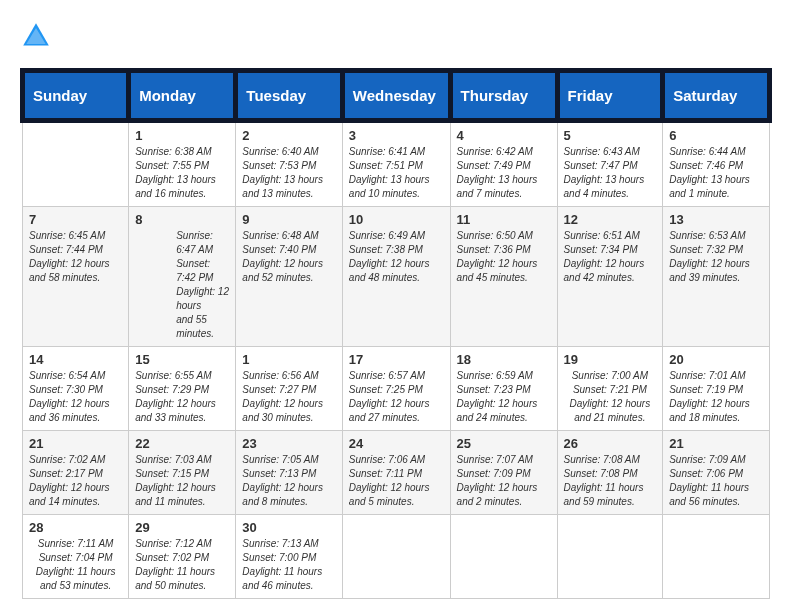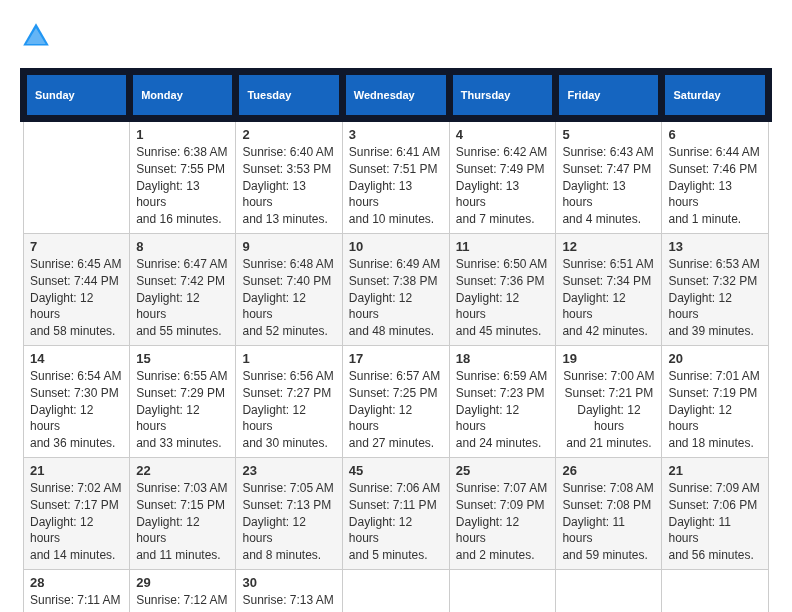--- a/index.html
+++ b/index.html
@@ -54,42 +54,43 @@
     }
     .calendar {
       width: 100%;
       border-collapse: collapse;
     }
     .calendar th {
       background-color: #1565C0;
       color: #fff;
       text-align: left;
       padding: 14px 8px;
-      font-size: 11px;
-      font-weight: bold;
-      border: 7px solid #0f172a;
+      font-size: 15px;
+      font-weight: bold;
+      border: 5px solid #0f172a;
     }
     .calendar td {
       border: 1px solid #ccc;
       vertical-align: top;
       padding: 5px 6px;
       width: 108px;
       min-height: 80px;
     }
     .day-num {
       font-weight: bold;
       font-size: 13px;
       color: #333;
       display: block;
       margin-bottom: 2px;
     }
     .day-info {
-      font-size: 12px;
+      font-size: 10px;
       color: #333;
       line-height: 1.4;
+      font-style: italic;
     }
     .empty-cell {
       background: #f9f9f9;
     }
     tr:nth-child(odd) td { background: #fff; }
     tr:nth-child(even) td { background: #f5f5f5; }
     .calendar thead tr th { background: #1565C0; }
   </style>
 </head>
 <body>
@@ -129,21 +130,21 @@
         <td>
           <span class="day-num">1</span>
           <div class="day-info" style="white-space: pre-line;">Sunrise: 6:38 AM
 Sunset: 7:55 PM
 Daylight: 13 hours
 and 16 minutes.</div>
         </td>
         <td>
           <span class="day-num">2</span>
           <div class="day-info" style="white-space: pre-line;">Sunrise: 6:40 AM
-Sunset: 3:53 PM
+Sunset: 7:53 PM
 Daylight: 13 hours
 and 13 minutes.</div>
         </td>
         <td>
           <span class="day-num">3</span>
           <div class="day-info" style="white-space: pre-line;">Sunrise: 6:41 AM
 Sunset: 7:51 PM
 Daylight: 13 hours
 and 10 minutes.</div>
         </td>
@@ -172,21 +173,21 @@
       <tr>
         <td>
           <span class="day-num">7</span>
           <div class="day-info" style="white-space: pre-line;">Sunrise: 6:45 AM
 Sunset: 7:44 PM
 Daylight: 12 hours
 and 58 minutes.</div>
         </td>
         <td>
           <span class="day-num">8</span>
-          <div class="day-info" style="white-space: pre-line;">Sunrise: 6:47 AM
+          <div class="day-info" style="white-space: pre-line; margin-left: 41px;">Sunrise: 6:47 AM
 Sunset: 7:42 PM
 Daylight: 12 hours
 and 55 minutes.</div>
         </td>
         <td>
           <span class="day-num">9</span>
           <div class="day-info" style="white-space: pre-line;">Sunrise: 6:48 AM
 Sunset: 7:40 PM
 Daylight: 12 hours
 and 52 minutes.</div>
@@ -268,40 +269,40 @@
           <div class="day-info" style="white-space: pre-line;">Sunrise: 7:01 AM
 Sunset: 7:19 PM
 Daylight: 12 hours
 and 18 minutes.</div>
         </td>
       </tr>
       <tr>
         <td>
           <span class="day-num">21</span>
           <div class="day-info" style="white-space: pre-line;">Sunrise: 7:02 AM
-Sunset: 7:17 PM
+Sunset: 2:17 PM
 Daylight: 12 hours
 and 14 minutes.</div>
         </td>
         <td>
           <span class="day-num">22</span>
           <div class="day-info" style="white-space: pre-line;">Sunrise: 7:03 AM
 Sunset: 7:15 PM
 Daylight: 12 hours
 and 11 minutes.</div>
         </td>
         <td>
           <span class="day-num">23</span>
           <div class="day-info" style="white-space: pre-line;">Sunrise: 7:05 AM
 Sunset: 7:13 PM
 Daylight: 12 hours
 and 8 minutes.</div>
         </td>
         <td>
-          <span class="day-num">45</span>
+          <span class="day-num">24</span>
           <div class="day-info" style="white-space: pre-line;">Sunrise: 7:06 AM
 Sunset: 7:11 PM
 Daylight: 12 hours
 and 5 minutes.</div>
         </td>
         <td>
           <span class="day-num">25</span>
           <div class="day-info" style="white-space: pre-line;">Sunrise: 7:07 AM
 Sunset: 7:09 PM
 Daylight: 12 hours
@@ -318,21 +319,21 @@
           <span class="day-num">21</span>
           <div class="day-info" style="white-space: pre-line;">Sunrise: 7:09 AM
 Sunset: 7:06 PM
 Daylight: 11 hours
 and 56 minutes.</div>
         </td>
       </tr>
       <tr>
         <td>
           <span class="day-num">28</span>
-          <div class="day-info" style="white-space: pre-line;">Sunrise: 7:11 AM
+          <div class="day-info" style="white-space: pre-line; text-align: center;">Sunrise: 7:11 AM
 Sunset: 7:04 PM
 Daylight: 11 hours
 and 53 minutes.</div>
         </td>
         <td>
           <span class="day-num">29</span>
           <div class="day-info" style="white-space: pre-line;">Sunrise: 7:12 AM
 Sunset: 7:02 PM
 Daylight: 11 hours
 and 50 minutes.</div>

